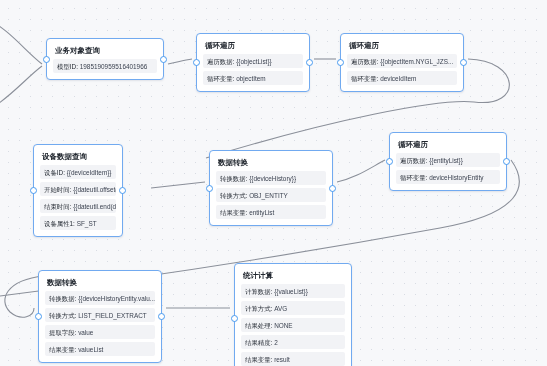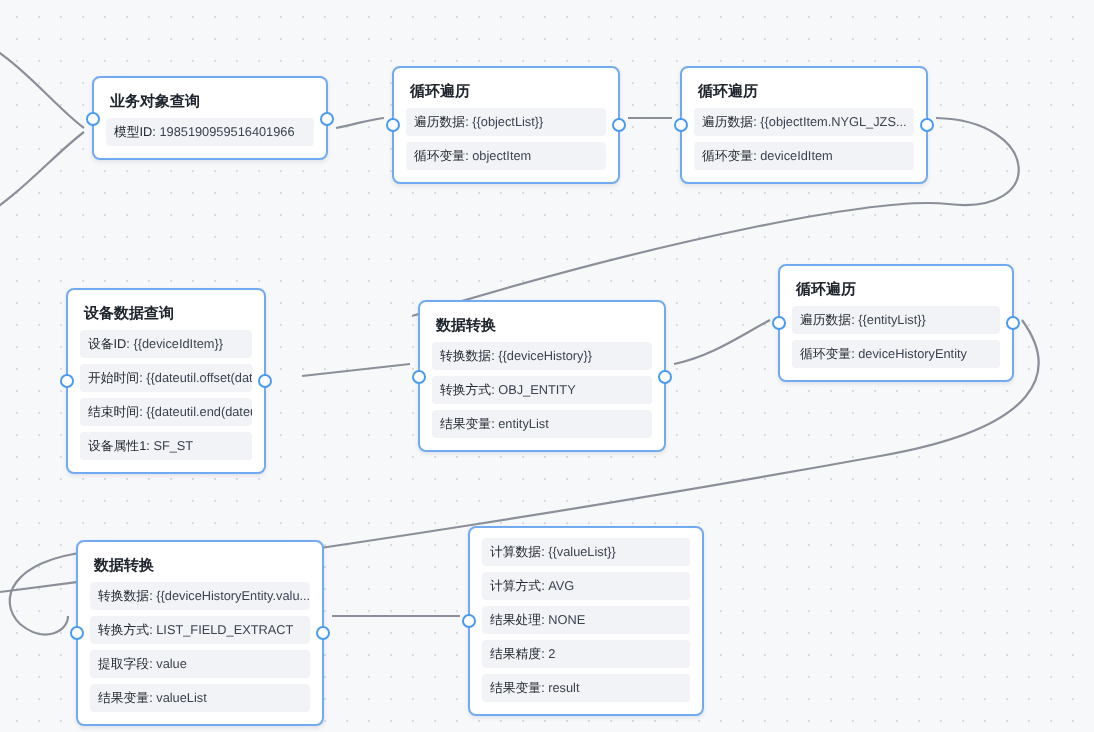--- a/index.html
+++ b/index.html
@@ -125,21 +125,21 @@
       </div>
       <div class="node" style="left: 340px; top: 33px; width: 124px;">
         <div class="node-title">循环遍历</div>
         <div class="node-rows">
           <div class="node-row"><span class="rk">遍历数据:</span> <span class="rv">{{objectItem.NYGL_JZS...</span></div>
           <div class="node-row"><span class="rk">循环变量:</span> <span class="rv">deviceIdItem</span></div>
         </div>
         <div class="port left"></div>
         <div class="port right"></div>
       </div>
-      <div class="node" style="left: 33px; top: 144px; width: 100px;">
+      <div class="node" style="left: 33px; top: 144px; width: 90px;">
         <div class="node-title">设备数据查询</div>
         <div class="node-rows">
           <div class="node-row"><span class="rk">设备ID:</span> <span class="rv">{{deviceIdItem}}</span></div>
           <div class="node-row"><span class="rk">开始时间:</span> <span class="rv">{{dateutil.offset(dateutil.n...</span></div>
           <div class="node-row"><span class="rk">结束时间:</span> <span class="rv">{{dateutil.end(dateutil.no...</span></div>
           <div class="node-row"><span class="rk">设备属性1:</span> <span class="rv">SF_ST</span></div>
         </div>
         <div class="port left"></div>
         <div class="port right"></div>
       </div>
@@ -167,20 +167,21 @@
         <div class="node-rows">
           <div class="node-row"><span class="rk">转换数据:</span> <span class="rv">{{deviceHistoryEntity.valu...</span></div>
           <div class="node-row"><span class="rk">转换方式:</span> <span class="rv">LIST_FIELD_EXTRACT</span></div>
           <div class="node-row"><span class="rk">提取字段:</span> <span class="rv">value</span></div>
           <div class="node-row"><span class="rk">结果变量:</span> <span class="rv">valueList</span></div>
         </div>
         <div class="port left"></div>
         <div class="port right"></div>
       </div>
       <div class="node" style="left: 234px; top: 263px; width: 118px;">
+        <div class="node-title">统计计算</div>
         <div class="node-rows">
           <div class="node-row"><span class="rk">计算数据:</span> <span class="rv">{{valueList}}</span></div>
           <div class="node-row"><span class="rk">计算方式:</span> <span class="rv">AVG</span></div>
           <div class="node-row"><span class="rk">结果处理:</span> <span class="rv">NONE</span></div>
           <div class="node-row"><span class="rk">结果精度:</span> <span class="rv">2</span></div>
           <div class="node-row"><span class="rk">结果变量:</span> <span class="rv">result</span></div>
         </div>
         <div class="port left"></div>
       </div>
     </div>

